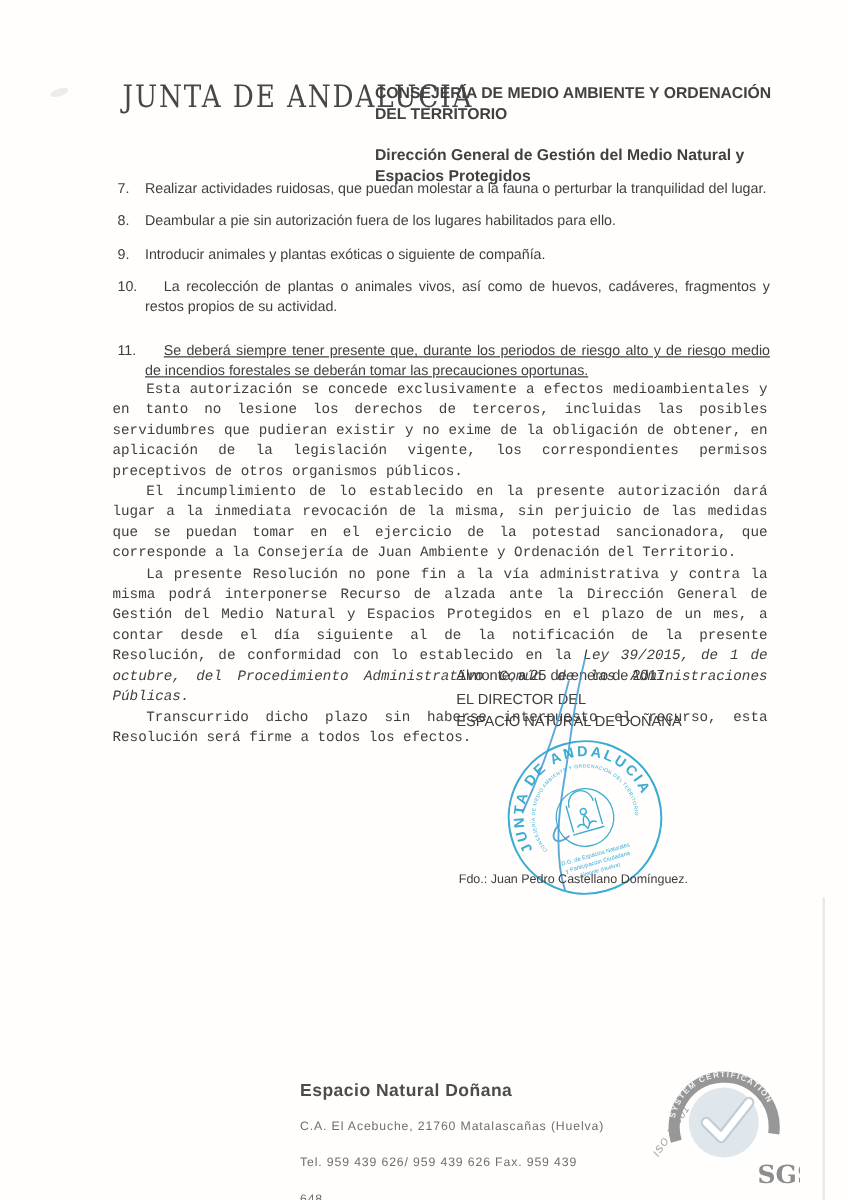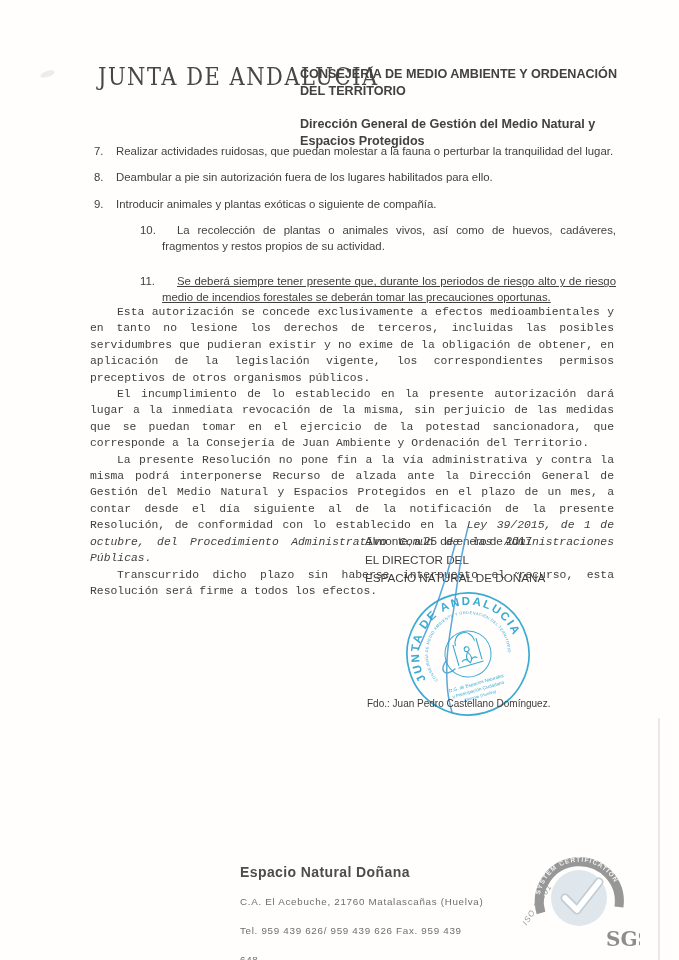--- a/index.html
+++ b/index.html
@@ -13,21 +13,21 @@
     font-family:"DejaVu Serif",serif;font-size:21px;letter-spacing:1.5px;
     color:#474747;transform:scaleY(1.18);transform-origin:left top;white-space:nowrap;
   }
   .dept{position:absolute;left:300px;top:66px;width:334px;font-weight:bold;color:#414141;}
   .dept .l1{font-size:12.6px;line-height:16.5px;}
   .dept .l2{font-size:12.6px;line-height:16.5px;margin-top:17px;width:312px;}
   
   .conds{position:absolute;left:94px;top:144px;width:522px;list-style:none;margin:0;padding:0;}
   .conds li{position:relative;padding-left:22px;margin-bottom:10.5px;font-size:11.4px;line-height:15.8px;}
   .conds .num{position:absolute;left:0;top:0;}
-  .conds li.deep{margin-bottom:12px;margin-left:46px;}
+  .conds li.deep{margin-bottom:12px;}
   .conds li.deep .txt{display:block;text-indent:15px;text-align:justify;}
   .conds li.gap{margin-top:20px;text-decoration:underline;}
   
   .paras{position:absolute;left:90px;top:304px;width:524px;font-size:11.4px;line-height:16.4px;text-align:justify;font-family:Liberation Mono, monospace;}
   .paras p{margin:0;text-indent:27px;}
   .paras .law{font-style:italic;}
   
   .closing{position:absolute;left:365px;top:532px;font-size:11.7px;line-height:18.6px;color:#3c3c3c;}
   .fdo{position:absolute;left:367px;top:698px;font-size:10px;color:#3c3c3c;}
   

